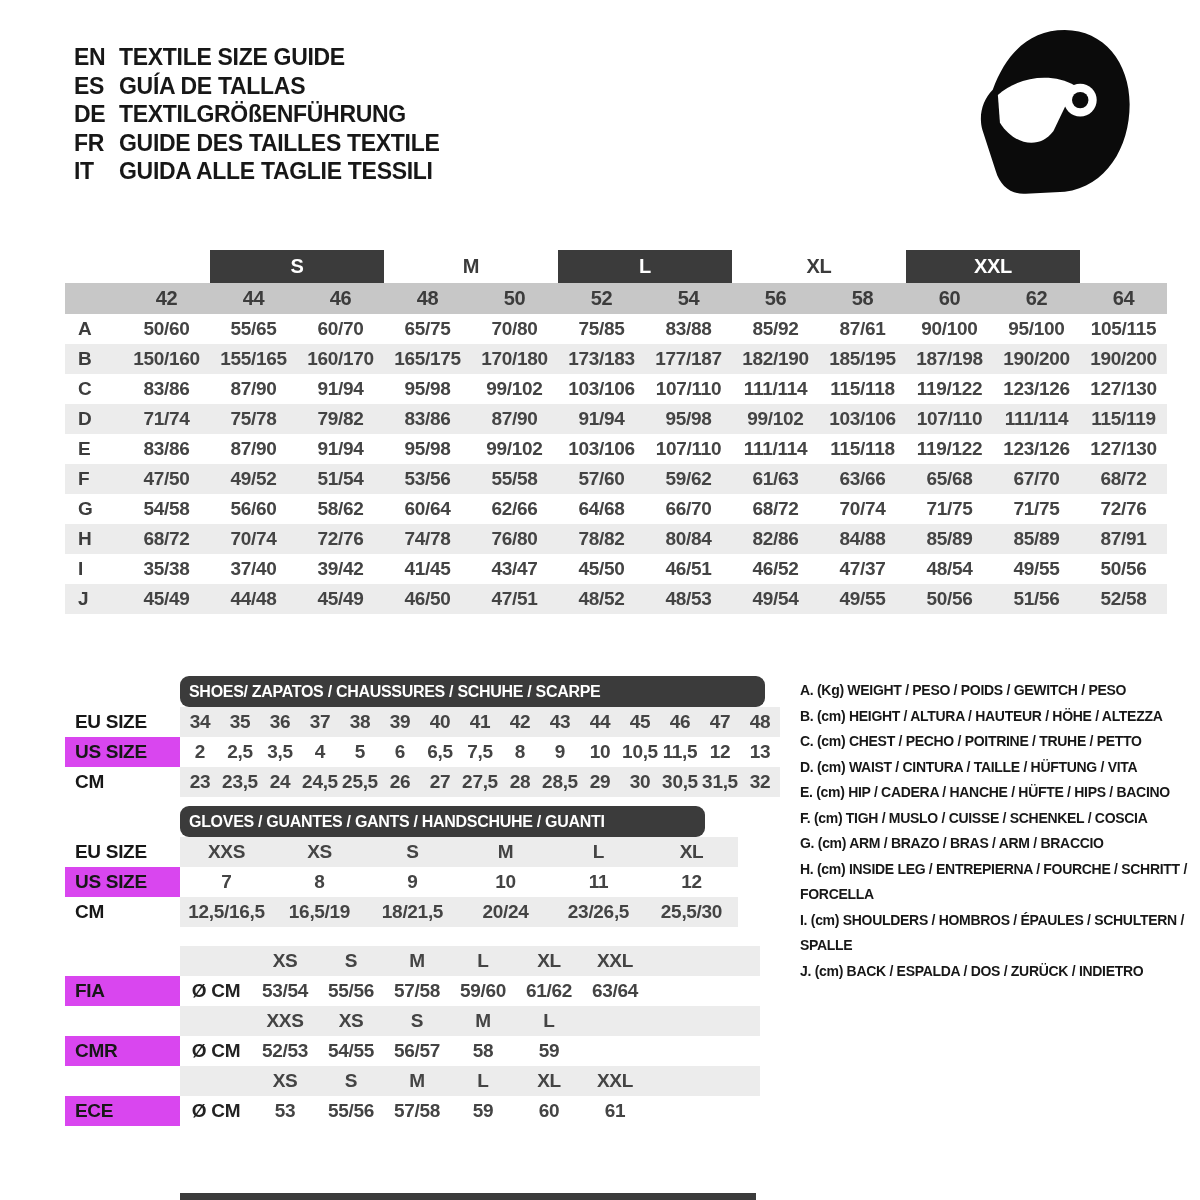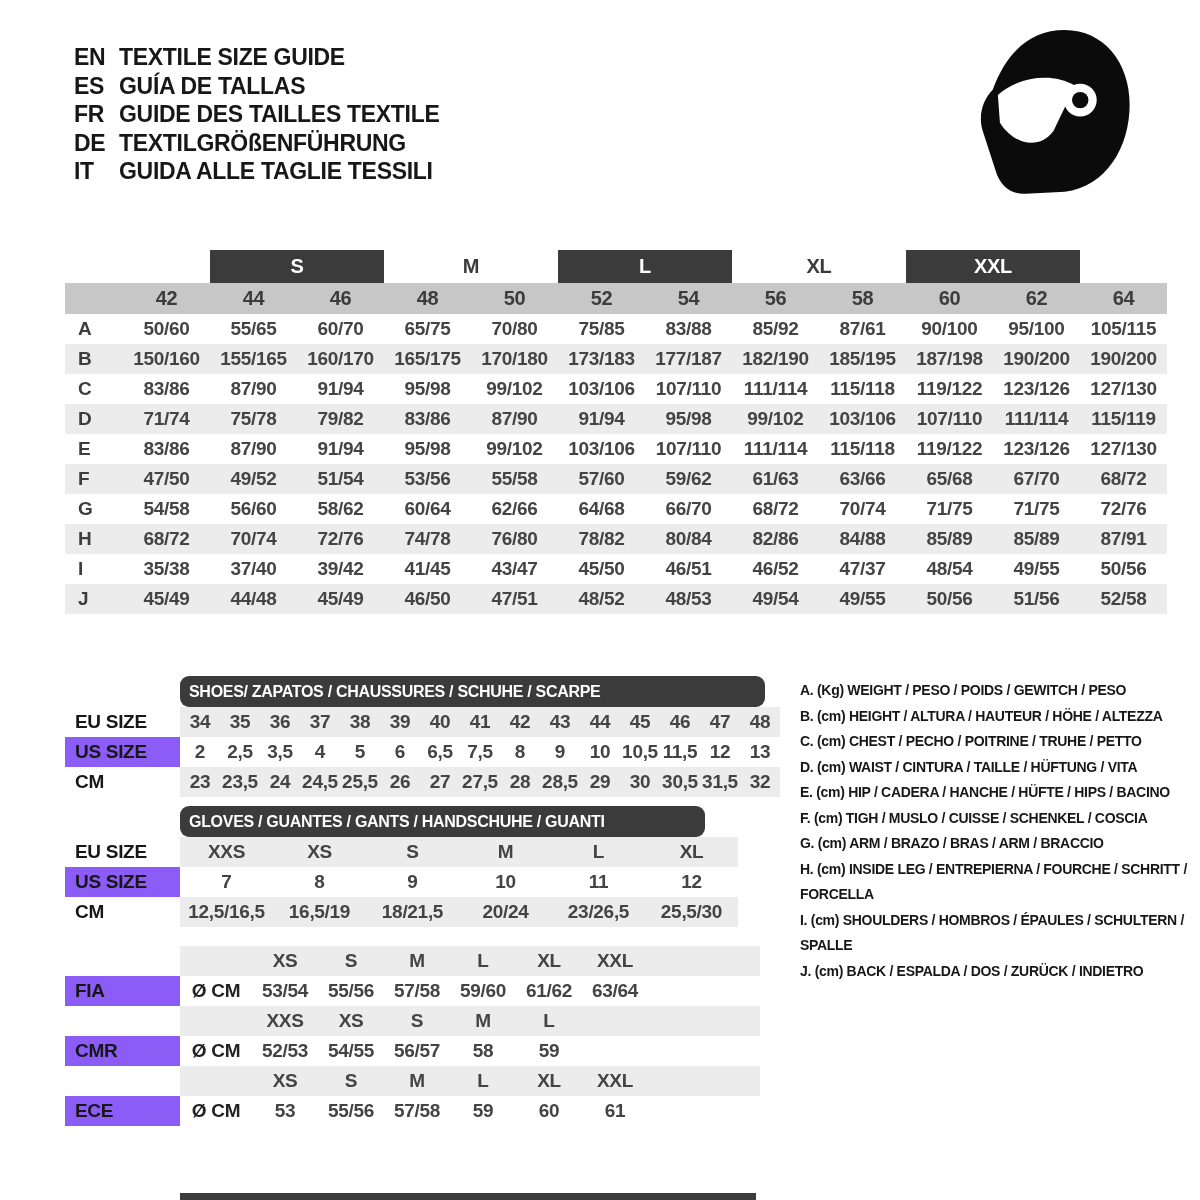--- a/index.html
+++ b/index.html
@@ -28,21 +28,21 @@
   .shoes{top:676px;}  .gloves{top:806px;}  .helmets{top:946px;}
   .bar{background:#3b3b3b;color:#ffffff;font-size:16px;height:31px;line-height:31px;
        padding-left:9px;text-align:left;border-radius:9px;}
   .shoes .bar{margin-left:115px;width:576px;}
   .gloves .bar{margin-left:115px;width:516px;}
   .helmets .bar{margin-left:115px;width:576px;}
   .srow{display:grid;grid-template-columns:115px repeat(15,40px);height:30px;font-size:19px;text-align:center;}
   .grow{display:grid;grid-template-columns:115px repeat(6,93px);height:30px;font-size:19px;text-align:center;}
   .hrow{display:grid;grid-template-columns:115px 72px repeat(6,66px) 112px;height:30px;font-size:19px;text-align:center;}
   .srow>div,.grow>div,.hrow>div{display:flex;align-items:center;justify-content:center;}
-  .srow>.rl,.grow>.rl,.hrow>.rl{justify-content:flex-start;padding-left:10px;color:#171717;background:#8b5cf6;}
+  .srow>.rl,.grow>.rl,.hrow>.rl{justify-content:flex-start;padding-left:10px;color:#171717;background:#d946ef;}
   .srow.stripe>div,.grow.stripe>div,.hrow.stripe>div{background:#ececec;}
   .srow.stripe>.rl,.grow.stripe>.rl,.hrow.stripe>.rl{background:#ffffff;}
   .hrow .unit{color:#222222;}
   
   .legend{position:absolute;left:800px;top:678px;width:400px;font-size:14px;
           line-height:25.5px;color:#171717;}
   
   .bottom-bar{position:absolute;left:180px;top:1193px;width:576px;height:7px;background:#3b3b3b;}
 </style>
 </head>
@@ -53,26 +53,26 @@
   <div class="lang">
       <div class="lang-row">
        <span class="lang-code">EN</span>
        <span>TEXTILE SIZE GUIDE</span>
      </div>
       <div class="lang-row">
        <span class="lang-code">ES</span>
        <span>GUÍA DE TALLAS</span>
      </div>
       <div class="lang-row">
+       <span class="lang-code">DE</span>
+       <span>TEXTILGRÖßENFÜHRUNG</span>
+     </div>
+      <div class="lang-row">
        <span class="lang-code">FR</span>
        <span>GUIDE DES TAILLES TEXTILE</span>
-     </div>
-      <div class="lang-row">
-       <span class="lang-code">DE</span>
-       <span>TEXTILGRÖßENFÜHRUNG</span>
      </div>
       <div class="lang-row">
        <span class="lang-code">IT</span>
        <span>GUIDA ALLE TAGLIE TESSILI</span>
      </div>
     </div>
 
   <svg class="helmet-logo" viewBox="0 0 160 170" xmlns="http://www.w3.org/2000/svg">
     <path fill="#0b0b0b" d="M90 4 C128 4 153 36 153 76 C153 118 130 156 90 161 L52 163
       C38 164 27 155 23 141 L10 101 C6 87 10 72 20 62 C33 26 56 4 90 4 Z"></path>

